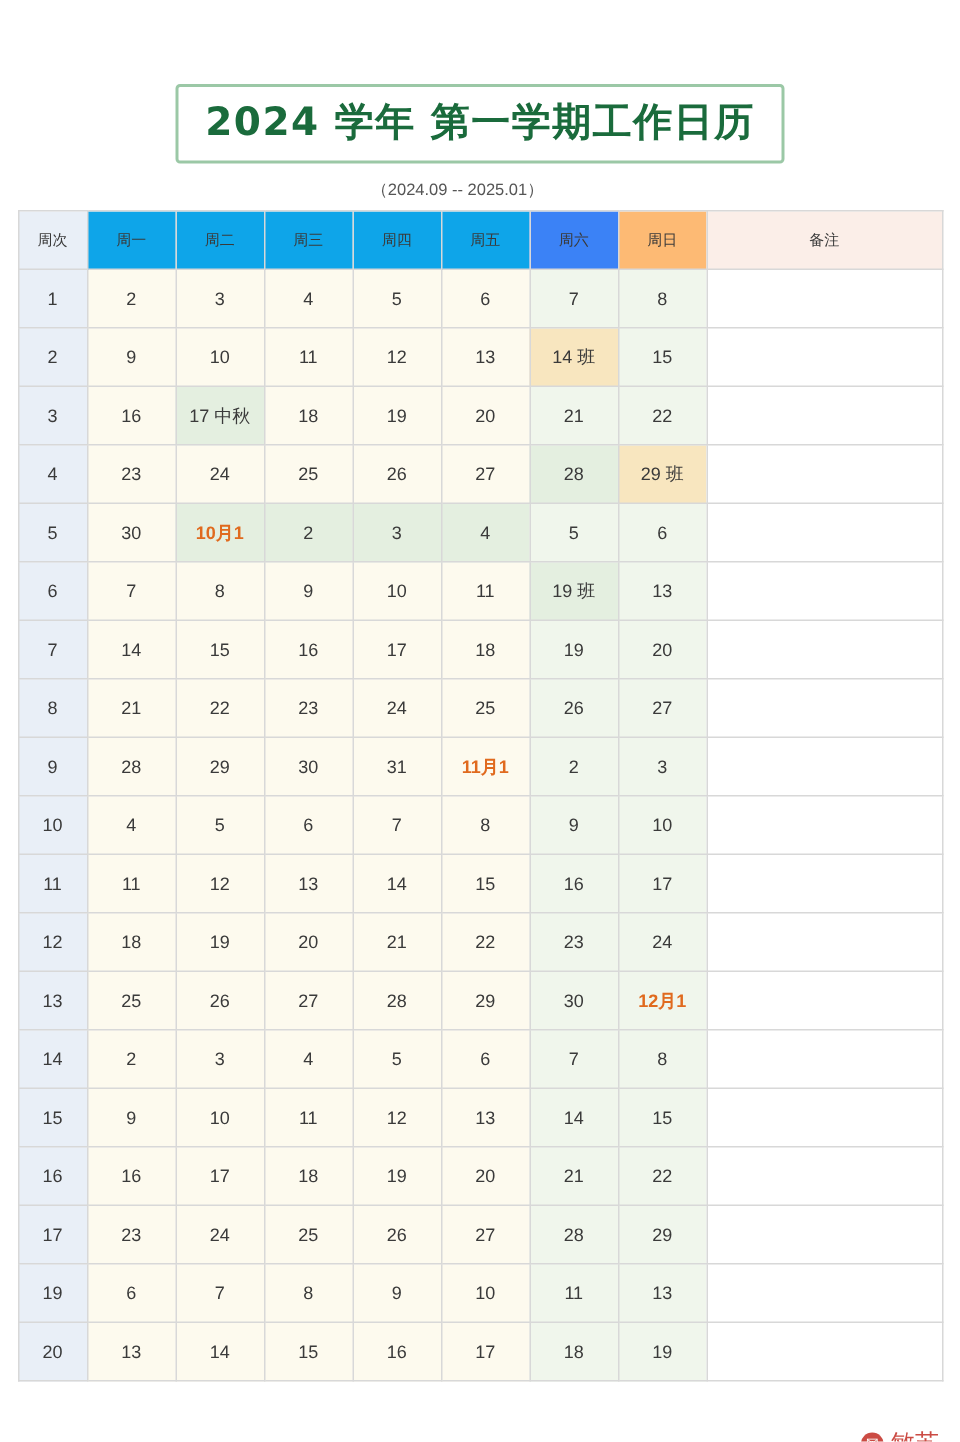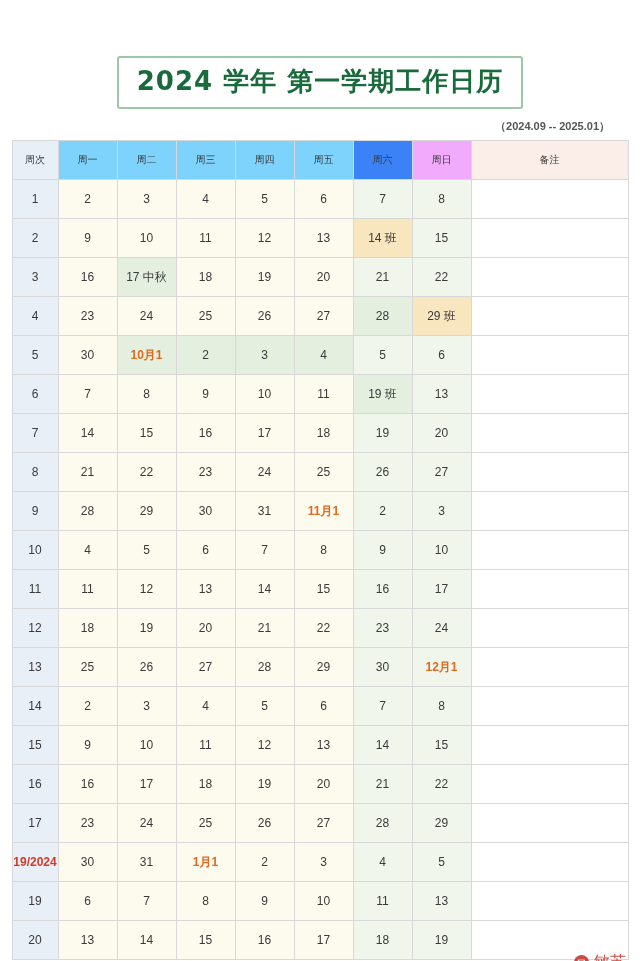--- a/index.html
+++ b/index.html
@@ -29,28 +29,27 @@
     font-weight: bold;
     color: #1a6b3c;
     letter-spacing: 1px;
     border: 2px solid #9bc8a6;
     border-radius: 3px;
     padding: 6px 18px 8px 18px;
     background: #ffffff;
     font-family: "DejaVu Sans", "Liberation Sans", sans-serif;
   }
   .subtitle {
-    text-align: right;
+    text-align: center;
     font-size: 11px;
     color: #555;
     padding-right: 30px;
     padding-top: 10px;
     padding-bottom: 6px;
     font-family: "Liberation Sans", sans-serif;
-    font-weight: bold;
   }
   
   table.cal {
     border-collapse: collapse;
     margin: 0 auto;
     width: 616px;
     table-layout: fixed;
     font-size: 12px;
   }
   table.cal td, table.cal th {
@@ -68,23 +67,23 @@
   col.c-note { width: 157px; }
 
   
   thead th {
     font-size: 10px;
     font-weight: bold;
     height: 36px;
     color: #333;
   }
   th.h-week { background: #e9eff7; }
-  th.h-wd   { background: #7dd3fc; font-family: Liberation Serif, serif; }
+  th.h-wd   { background: #0ea5e9; font-family: Liberation Serif, serif; }
   th.h-sat  { background: #3b82f6; }
-  th.h-sun  { background: #f0abfc; }
+  th.h-sun  { background: #fdba74; }
   th.h-note { background: #fbeee8; }
 
   
   td.weekno {
     background: #e9eff7;
     font-weight: bold;
     font-size: 12px;
     color: #2b2b2b;
   }
   td.wd  { background: #fdfaee; }
@@ -388,31 +387,20 @@
         <td class="wd">23</td>
         <td class="wd">24</td>
         <td class="wd">25</td>
         <td class="wd">26</td>
         <td class="wd">27</td>
         <td class="sat">28</td>
         <td class="sun">29</td>
         <td class="note"></td>
       </tr>
 
-      <tr>
-        <td class="weekno"><span class="red">19/2024</span></td>
-        <td class="wd">30</td>
-        <td class="wd">31</td>
-        <td class="wd"><span class="mon-label">1月1</span></td>
-        <td class="wd">2</td>
-        <td class="wd">3</td>
-        <td class="sat">4</td>
-        <td class="sun">5</td>
-        <td class="note"></td>
-      </tr>
 
       <tr>
         <td class="weekno">19</td>
         <td class="wd">6</td>
         <td class="wd">7</td>
         <td class="wd">8</td>
         <td class="wd">9</td>
         <td class="wd">10</td>
         <td class="sat">11</td>
         <td class="sun">13</td>

